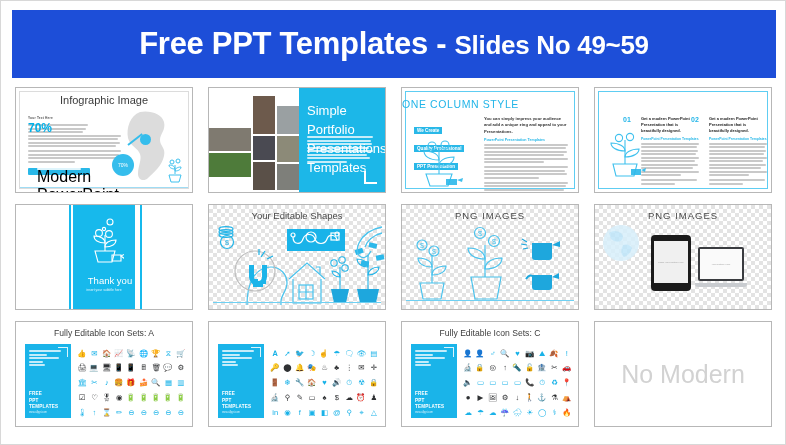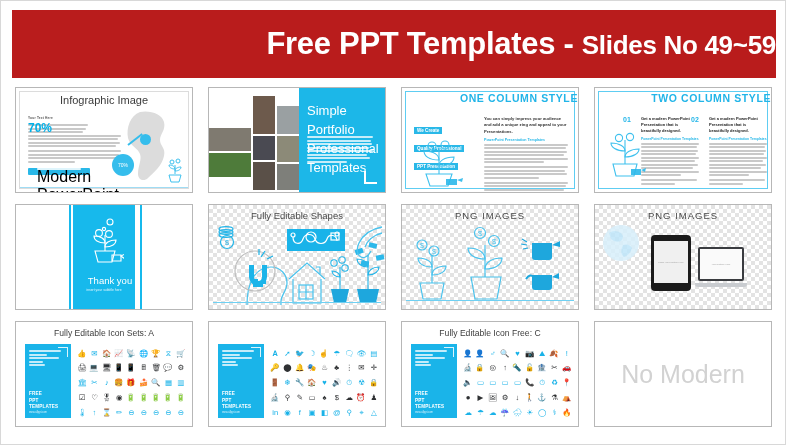--- a/index.html
+++ b/index.html
@@ -7,21 +7,21 @@
     width:786px;height:445px;overflow:hidden;
     background:#ffffff;
     font-family:"Liberation Sans", sans-serif;
     -webkit-font-smoothing:antialiased;
   }
   .page{position:relative;width:786px;height:445px;background:#fff;box-sizing:border-box;border:1px solid #d8d8d8;}
 
   
   .banner{
     position:absolute;left:11px;top:9px;width:764px;height:68px;
-    background:#b91c1c;display:flex;align-items:center;justify-content:flex-end;
+    background:#1d4ed8;display:flex;align-items:center;justify-content:center;
   }
   .banner-text{
     color:#ffffff;font-size:31px;font-weight:bold;letter-spacing:-0.3px;white-space:nowrap;
   }
   .banner-text .sub{font-size:26px;}
 
   
   .grid{position:absolute;left:0;top:84px;width:786px;height:358px;}
   .row{position:relative;height:113px;margin-bottom:4px;}
   .cell{
@@ -66,21 +66,21 @@
   
   .s2 .left{position:absolute;left:0;top:0;width:92px;height:100%;background:#fff;}
   .s2 .right{position:absolute;right:0;top:0;width:86px;height:100%;background:#1cb7e8;}
   .s2 .ptitle{position:absolute;left:8px;top:14px;width:70px;color:#fff;font-size:13px;font-weight:normal;line-height:1.45;}
   .s2 .pbody{position:absolute;left:8px;top:48px;width:66px;}
   .s2 .corner{position:absolute;right:8px;bottom:8px;width:11px;height:11px;border-left:2px solid #fff;border-bottom:2px solid #fff;}
   .ph{position:absolute;background:#8a8d8f;overflow:hidden;}
 
   
   .scol .frame{position:absolute;inset:3px;border:1px solid #5ecdf2;}
-  .scol .ctitle{position:absolute;top:4px;left:0;right:0;text-align:right;color:#22b5e8;font-size:10.5px;letter-spacing:.6px;font-weight:bold;}
+  .scol .ctitle{position:absolute;top:10px;left:0;right:0;text-align:left;color:#22b5e8;font-size:10.5px;letter-spacing:.6px;}
   .hl{display:inline-block;background:#29b8e8;color:#fff;font-size:4.6px;padding:1px 3px;margin-bottom:1.5px;font-weight:bold;}
   .s3 .lbox{position:absolute;left:12px;top:30px;width:62px;}
   .s3 .body{position:absolute;left:82px;top:28px;width:84px;}
   .s3 .bhead{font-size:4.2px;color:#333;font-weight:bold;line-height:1.5;margin-bottom:3px;}
   .s3 .blue-sub{font-size:3.6px;color:#29b8e8;font-weight:bold;margin-bottom:2px;}
   .s3 .plantwrap{position:absolute;left:10px;top:52px;}
   .s4 .plantwrap{position:absolute;left:6px;top:44px;}
   .s4 .col{position:absolute;top:28px;width:58px;}
   .s4 .col.a{left:46px;}
   .s4 .col.b{left:114px;}
@@ -201,21 +201,21 @@
             <div class="ph" style="left:44px;top:8px;width:22px;height:38px;background:#6d5a4c"></div>
             <div class="ph" style="left:44px;top:48px;width:22px;height:24px;background:#4a4a52"></div>
             <div class="ph" style="left:44px;top:74px;width:22px;height:28px;background:#5a5048"></div>
             <div class="ph" style="left:68px;top:18px;width:38px;height:28px;background:#9aa0a2"></div>
             <div class="ph" style="left:68px;top:48px;width:38px;height:26px;background:#8c8a78"></div>
             <div class="ph" style="left:68px;top:76px;width:38px;height:26px;background:#7e7f7a"></div>
           </div>
           <div class="right">
             <div class="ptitle">
               <div>Simple Portfolio</div>
-              <div>Professional</div>
+              <div>Presentations</div>
               <div>Templates</div>
             </div>
             <div class="pbody">
               <div class="tbar white" style="width:66px"></div>
                 <div class="tbar white" style="width:64px"></div>
               <div class="tbar white" style="width:65px"></div>
                 <div class="tbar white" style="width:62px"></div>
               <div class="tbar white" style="width:66px"></div>
                 <div class="tbar white" style="width:60px"></div>
               <div class="tbar white" style="width:63px"></div>
@@ -275,21 +275,20 @@
               <path d="M34 39 h11 v6 h-11 z" fill="#2bb8ea" opacity=".9"></path>
               <path d="M45 40 l6 -2 l-1 4 z" fill="#2bb8ea" opacity=".9"></path>
             </svg>
           </div>
         </div>
       </div>
 
       <div class="cell c3">
         <div class="slide scol s4">
           <div class="frame"></div>
-          <div class="ctitle">TWO COLUMN STYLE</div>
 
           <div class="col a">
             <div class="num">01</div>
             <div class="chead">Get a modern PowerPoint Presentation that is beautifully designed.</div>
             <div class="blue-sub">PowerPoint Presentation Templates</div>
             <div>
               <div class="tbar" style="width:58px"></div>
                 <div class="tbar" style="width:56px"></div>
               <div class="tbar" style="width:57px"></div>
                 <div class="tbar" style="width:55px"></div>
@@ -367,21 +366,21 @@
               <path d="M35 39 l4 -2 v5 z"></path>
             </g>
           </svg>
           <div class="ty">Thank you</div>
           <div class="tysub">insert your subtitle here</div>
         </div>
       </div>
 
       <div class="cell c1">
         <div class="slide checker">
-          <div class="shead">Fully Editable Shapes</div>
+          <div class="shead">Your Editable Shapes</div>
 
           <svg style="position:absolute;left:6px;top:20px;" width="26" height="26" viewBox="0 0 26 26">
             <g fill="none" stroke="#23b5e9" stroke-width="1.2">
               <ellipse cx="11" cy="4" rx="7" ry="2.4"></ellipse>
                 <ellipse cx="11" cy="7" rx="7" ry="2.4"></ellipse>
               <ellipse cx="11" cy="10" rx="7" ry="2.4"></ellipse>
               <circle cx="12" cy="17" r="6.5"></circle>
                 <text x="12" y="20" font-size="7" fill="#23b5e9" stroke="none" text-anchor="middle">$</text>
             </g>
           </svg>
@@ -680,21 +679,21 @@
             <span class="ic">@</span>
             <span class="ic">⚲</span>
             <span class="ic">⌖</span>
             <span class="ic">△</span>
           </div>
         </div>
       </div>
 
       <div class="cell c2">
         <div class="slide sicon">
-          <div class="ihead">Fully Editable Icon Free: C</div>
+          <div class="ihead">Fully Editable Icon Sets: C</div>
           <div class="card">
             <div class="nick"></div>
             <div class="ct">
               <div class="tbar white" style="width:32px"></div>
               <div class="tbar white" style="width:18px"></div>
               <div class="tbar white" style="width:30px"></div>
               <div class="tbar white" style="width:14px"></div>
               <div class="tbar white" style="width:16px"></div>
             </div>
             <div class="cb">

